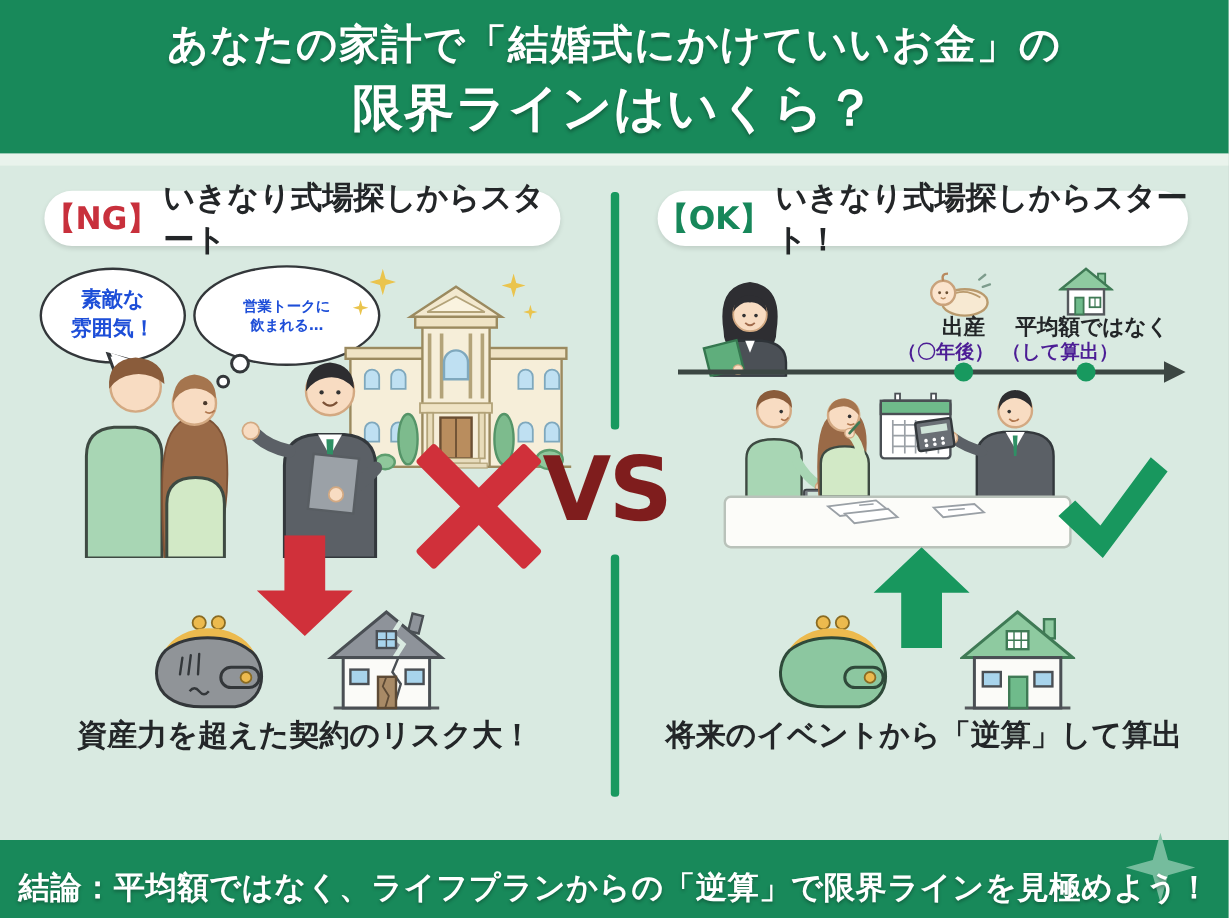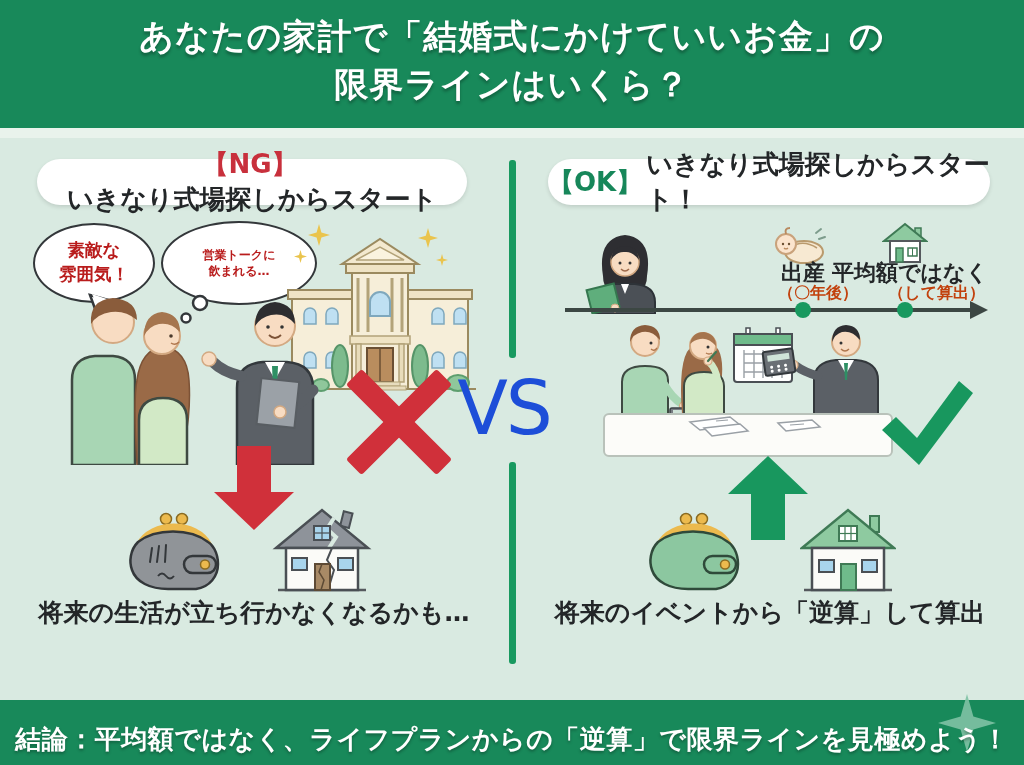--- a/index.html
+++ b/index.html
@@ -4,60 +4,60 @@
 <style>
   html,body{margin:0;padding:0;background:#c9d8cf;}
   .canvas{position:relative;width:1024px;height:765px;overflow:hidden;
     background:#d9eae1;font-family:"DejaVu Sans","Liberation Sans",sans-serif;}
   .abs{position:absolute;}
   
   .banner{left:0;width:1024px;background:#18895a;color:#fff;text-align:center;}
   .hdr{top:0;height:128px;}
   .hdr .t1{position:absolute;top:14px;left:0;width:100%;font-size:34px;font-weight:800;
     letter-spacing:1px;text-shadow:0 3px 3px rgba(0,0,0,.28);}
-  .hdr .t2{position:absolute;top:62px;left:0;width:100%;font-size:34px;font-weight:800;
+  .hdr .t2{position:absolute;top:62px;left:0;width:100%;font-size:42px;font-weight:800;
     letter-spacing:1px;text-shadow:0 3px 3px rgba(0,0,0,.28);}
   .strip{top:128px;left:0;width:1024px;height:10px;background:#e9f3ec;}
   .ftr{top:700px;height:100px;text-decoration:underline;}
   .ftr .txt{position:absolute;top:22px;left:0;width:100%;font-size:26px;font-weight:800;
     letter-spacing:.5px;text-shadow:0 2px 3px rgba(0,0,0,.3);}
   
   .pill{height:46px;background:#fff;border-radius:24px;box-shadow:0 2px 4px rgba(0,0,0,.12);
     display:flex;align-items:center;justify-content:center;font-size:26px;font-weight:800;color:#232628;}
   .pill .badge{margin-right:4px;}
   .badge-ng{color:#c8303c;}
   .badge-ok{color:#17875a;}
   
   .bubble{background:#fff;border:2.5px solid #33373a;border-radius:50%;
     display:flex;align-items:center;justify-content:center;text-align:center;
-    font-size:17.5px;font-weight:800;color:#b91c1c;line-height:1.35;white-space:pre-line;}
+    font-size:17.5px;font-weight:800;color:#1d4ed8;line-height:1.35;white-space:pre-line;}
   
   .divider{left:509px;width:7px;background:#18995f;border-radius:3px;}
-  .vs{left:452px;top:366px;width:104px;text-align:center;font-size:74px;font-weight:400;
-    color:#1d4ed8;line-height:84px;letter-spacing:-2px;}
+  .vs{left:452px;top:366px;width:104px;text-align:center;font-size:74px;font-weight:700;
+    color:#7f1d1d;line-height:84px;letter-spacing:-2px;}
   
   .caption{width:472px;text-align:center;font-size:25px;font-weight:800;color:#232628;line-height:34px;}
   
-  .tl-label{text-align:center;font-weight:800;color:#232628;font-size:22px;line-height:21px;}
-  .tl-sub{text-align:right;font-weight:800;color:#c2410c;font-size:16px;line-height:20px;}
+  .tl-label{text-align:center;font-weight:800;color:#232628;font-size:18px;line-height:21px;}
+  .tl-sub{text-align:left;font-weight:800;color:#4c1d95;font-size:16px;line-height:20px;}
 </style>
 </head>
 <body>
 
 <div class="canvas">
 
   <header class="abs banner hdr">
     <div class="t1">あなたの家計で「結婚式にかけていいお金」の</div>
     <div class="t2">限界ラインはいくら？</div>
   </header>
   <div class="abs strip"></div>
 
   <main>
 
-    <div class="abs pill" style="left:37px;top:159px;width:430px;flex-direction:column;">
+    <div class="abs pill" style="left:37px;top:159px;width:430px;">
       <span class="badge badge-ng">【NG】</span>
       <span>いきなり式場探しからスタート</span>
     </div>
 
     <div class="abs bubble" style="left:33px;top:223px;width:118px;height:76px;">素敵な
 雰囲気！</div>
     <svg class="abs" style="left:86px;top:293px;" width="28" height="26">
       <polygon points="4,2 26,8 12,24" fill="#fff" stroke="#33373a" stroke-width="2.5"></polygon>
       <polygon points="6,1 24,7 10,10" fill="#fff" stroke="none"></polygon>
     </svg>
@@ -177,21 +177,21 @@
       <rect x="42" y="24" width="16" height="14" fill="#a8d4ec" stroke="#4a4f54" stroke-width="2"></rect>
       <line x1="50" y1="24" x2="50" y2="38" stroke="#4a4f54" stroke-width="1.2"></line>
       <line x1="42" y1="31" x2="58" y2="31" stroke="#4a4f54" stroke-width="1.2"></line>
       <rect x="20" y="56" width="15" height="12" fill="#a8d4ec" stroke="#4a4f54" stroke-width="2"></rect>
       <rect x="66" y="56" width="15" height="12" fill="#a8d4ec" stroke="#4a4f54" stroke-width="2"></rect>
       <rect x="43" y="62" width="15" height="26" fill="#a88a66" stroke="#5d4a35" stroke-width="2"></rect>
       <polyline points="50,62 47,70 52,78 49,88" stroke="#5d4a35" stroke-width="1.5" fill="none"></polyline>
     </svg>
 
     <div class="abs caption" style="left:18px;top:596px;">
-      <div>将来の生活が立ち行かなくなるかも…</div>
+      <div>資産力を超えた契約のリスク大！</div>
     </div>
 
     <div class="abs divider" style="top:160px;height:198px;"></div>
     <div class="abs divider" style="top:462px;height:202px;"></div>
     <div class="abs vs">VS</div>
 
     <div class="abs pill" style="left:548px;top:159px;width:442px;">
       <span class="badge badge-ok">【OK】</span>
       <span>いきなり式場探しからスタート！</span>
     </div>

